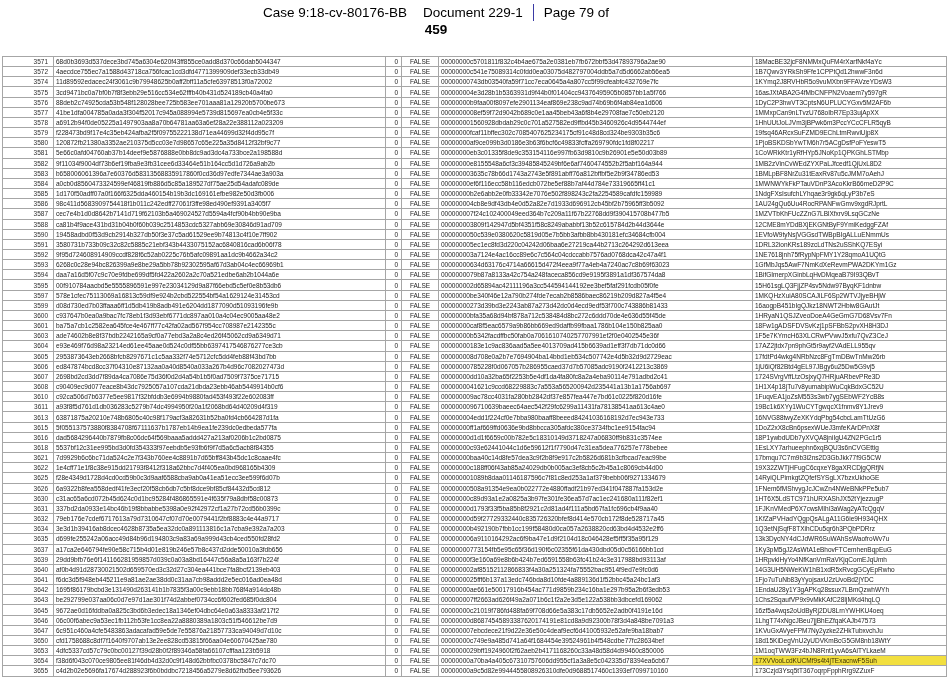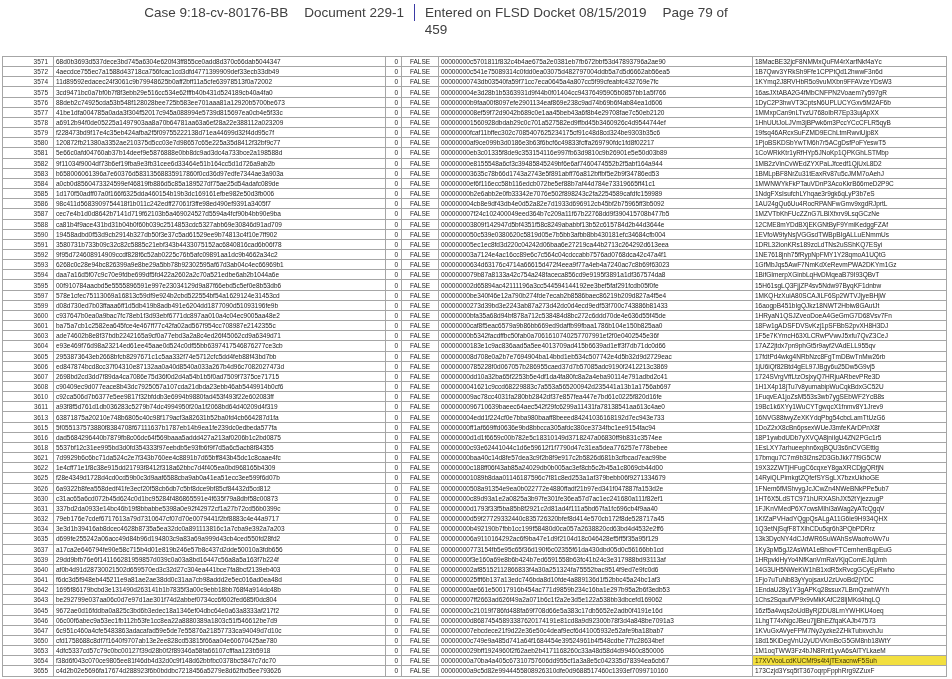--- a/index.html
+++ b/index.html
@@ -3,29 +3,29 @@
 <meta charset="utf-8">
 <style>
   html,body{margin:0;padding:0;}
   body{
     width:952px;height:679px;position:relative;background:#ffffff;
     font-family:"Liberation Sans",sans-serif;overflow:hidden;
   }
   
   .stamp{
     position:absolute;top:4px;left:0;width:872px;text-align:center;
-    color:#404040;font-size:13.5px;line-height:17px;
+    color:#000000;font-size:13.5px;line-height:17px;
   }
   .stamp-line1{display:flex;justify-content:center;align-items:stretch;gap:0;}
   .stamp-part{margin:0 8px;white-space:nowrap;}
   .stamp-divider{
     display:inline-block;width:0;border-left:1px solid #3a3aa5;
     align-self:stretch;margin:0 2px;
   }
-  .stamp-line2{text-align:center;}
+  .stamp-line2{text-align:center;font-weight:bold;}
   
   .doc-table{
     position:absolute;left:2px;top:56px;width:944px;
     border-collapse:collapse;table-layout:fixed;
   }
   .doc-table td{
     border:1px solid #a6a6a6;
     font-size:6.5px;line-height:9px;height:9.17px;
     padding:0 2px;white-space:nowrap;overflow:hidden;
     color:#1c1c1c;font-family:"Liberation Sans",sans-serif;
@@ -39,21 +39,20 @@
   td.hl{background:var(--hl-color,#f2df3f);color:#3c3000;}
 </style>
 </head>
 <body>
 
 <div class="stamp">
   <div class="stamp-line1">
     <span class="stamp-part">Case 9:18-cv-80176-BB</span>
     <span class="stamp-part">Document 229-1</span>
     <span class="stamp-divider"></span>
-    <span class="stamp-part">Entered on FLSD Docket 08/15/2019</span>
     <span class="stamp-part">Page 79 of</span>
   </div>
   <div class="stamp-line2">459</div>
 </div>
 
 <table class="doc-table">
   <colgroup>
     <col style="width:51px">
     <col style="width:332px">
     <col style="width:16px">

